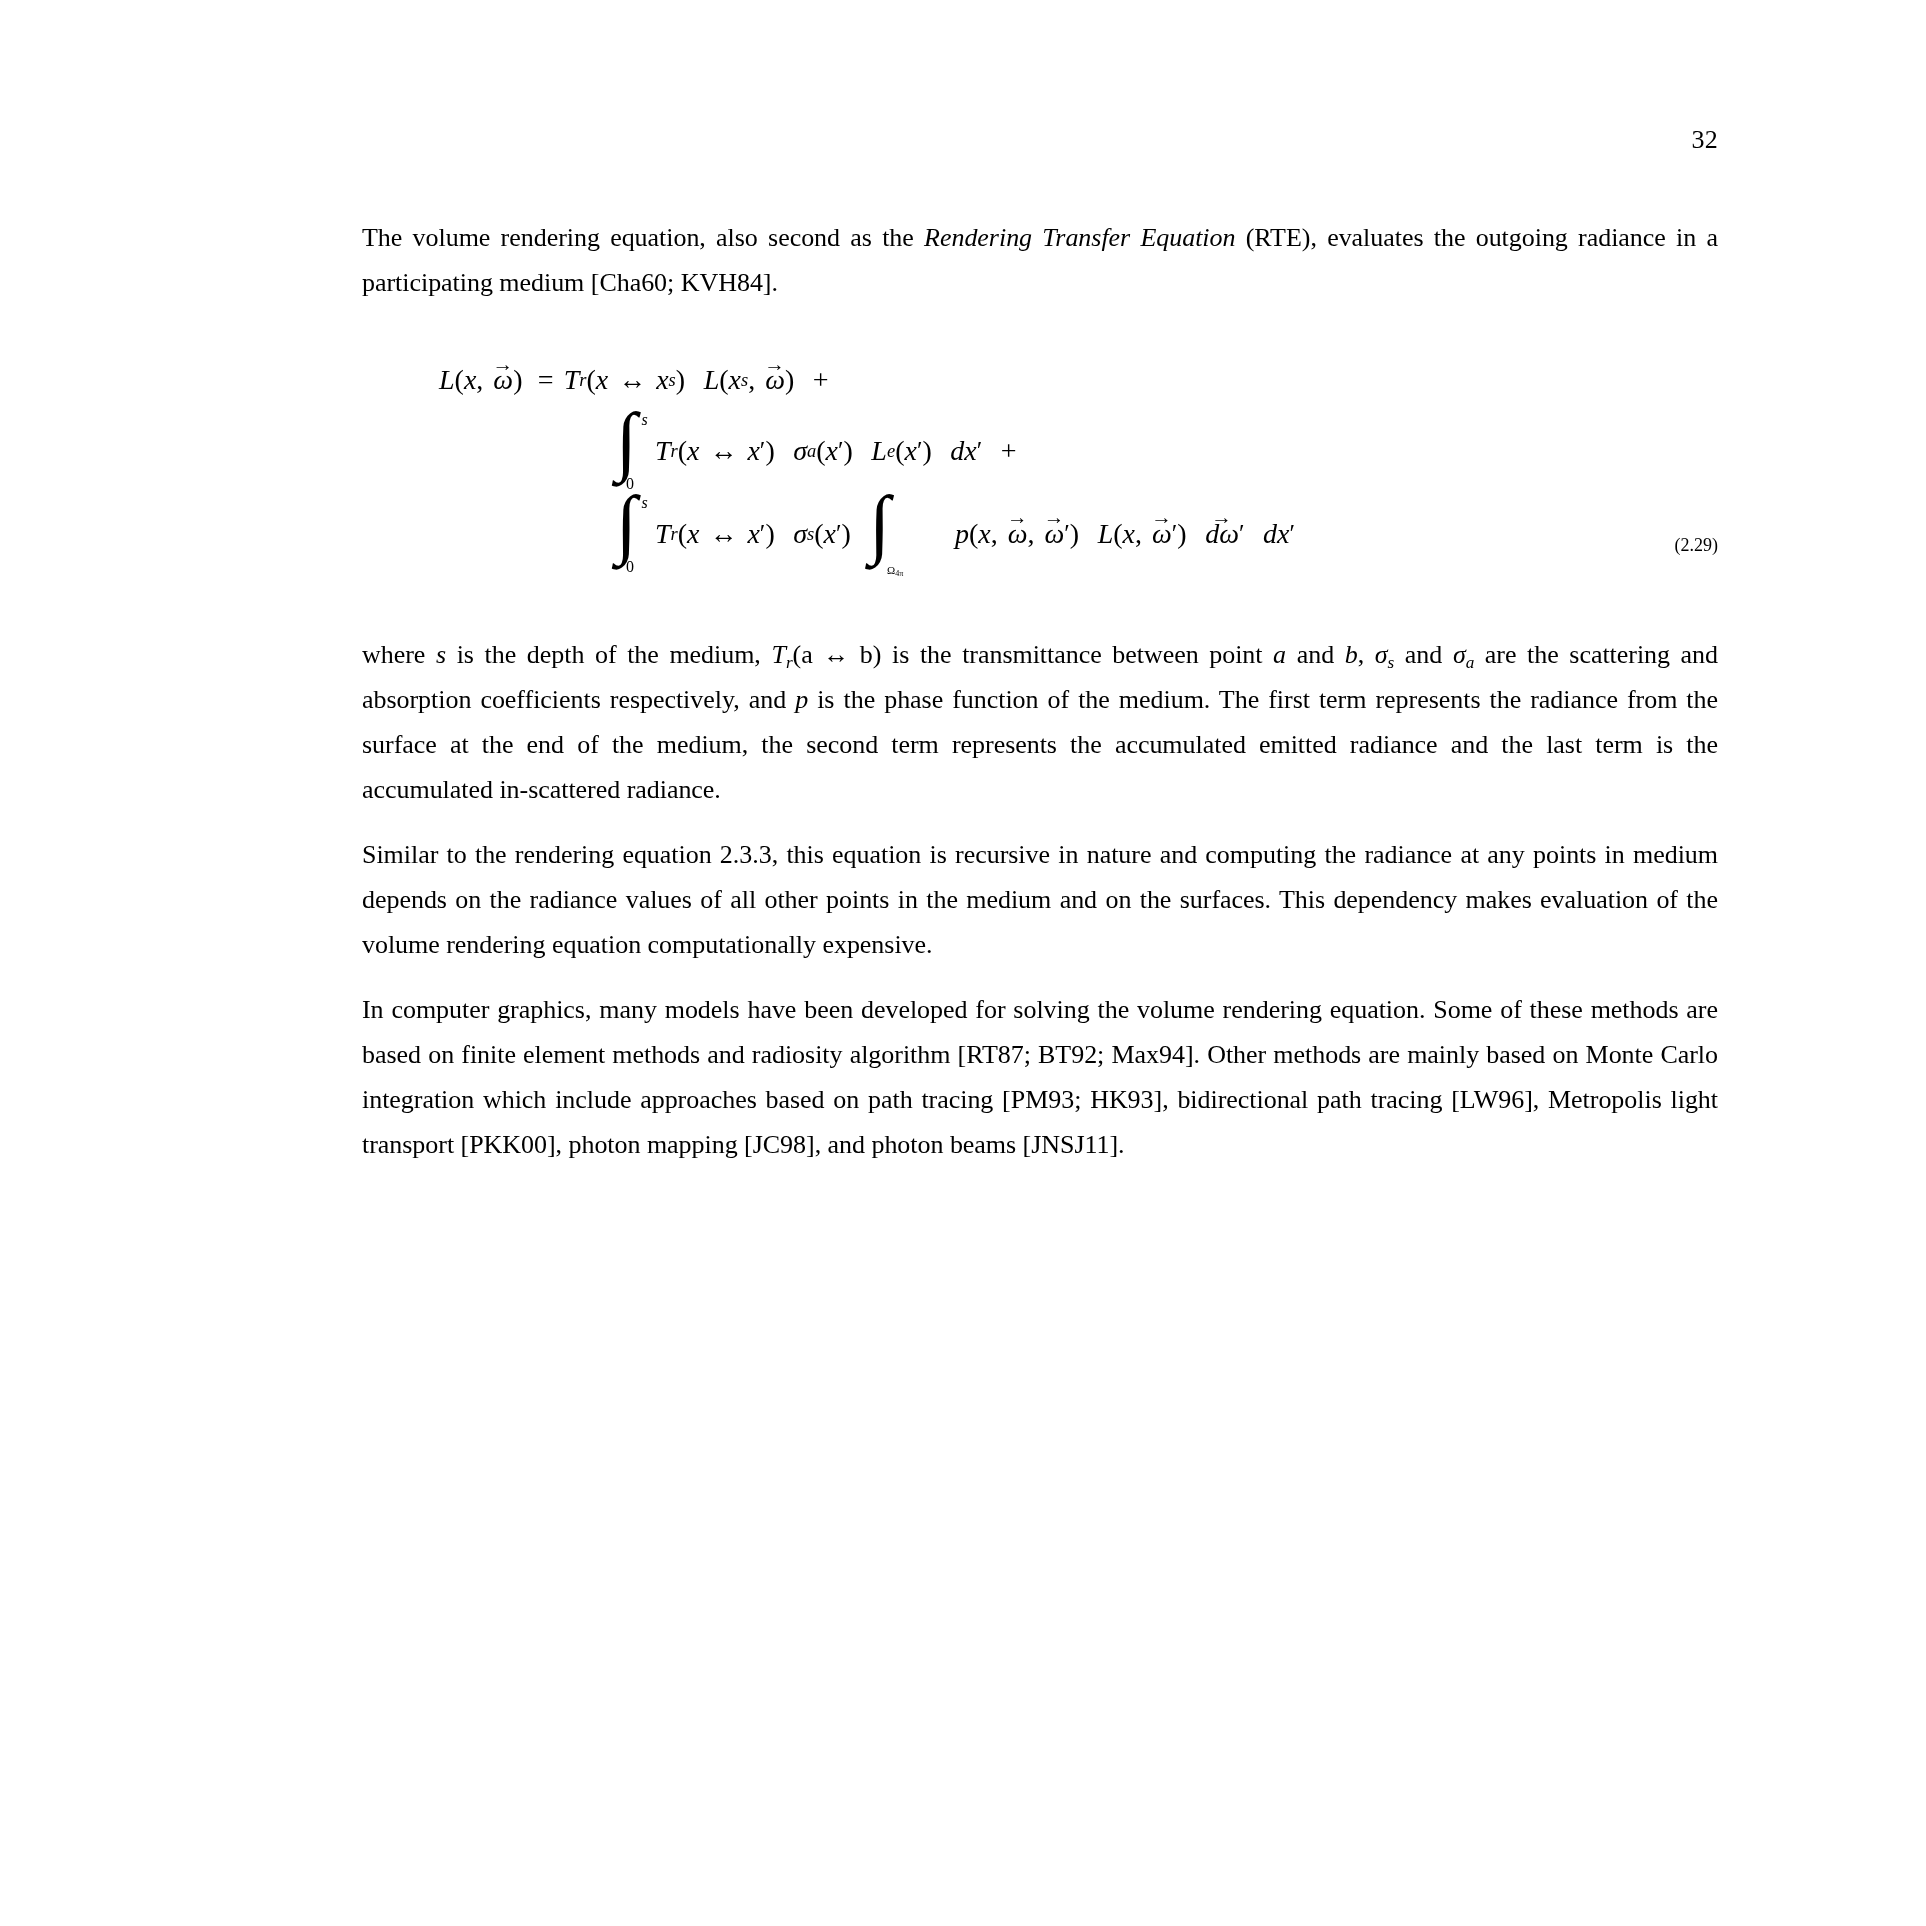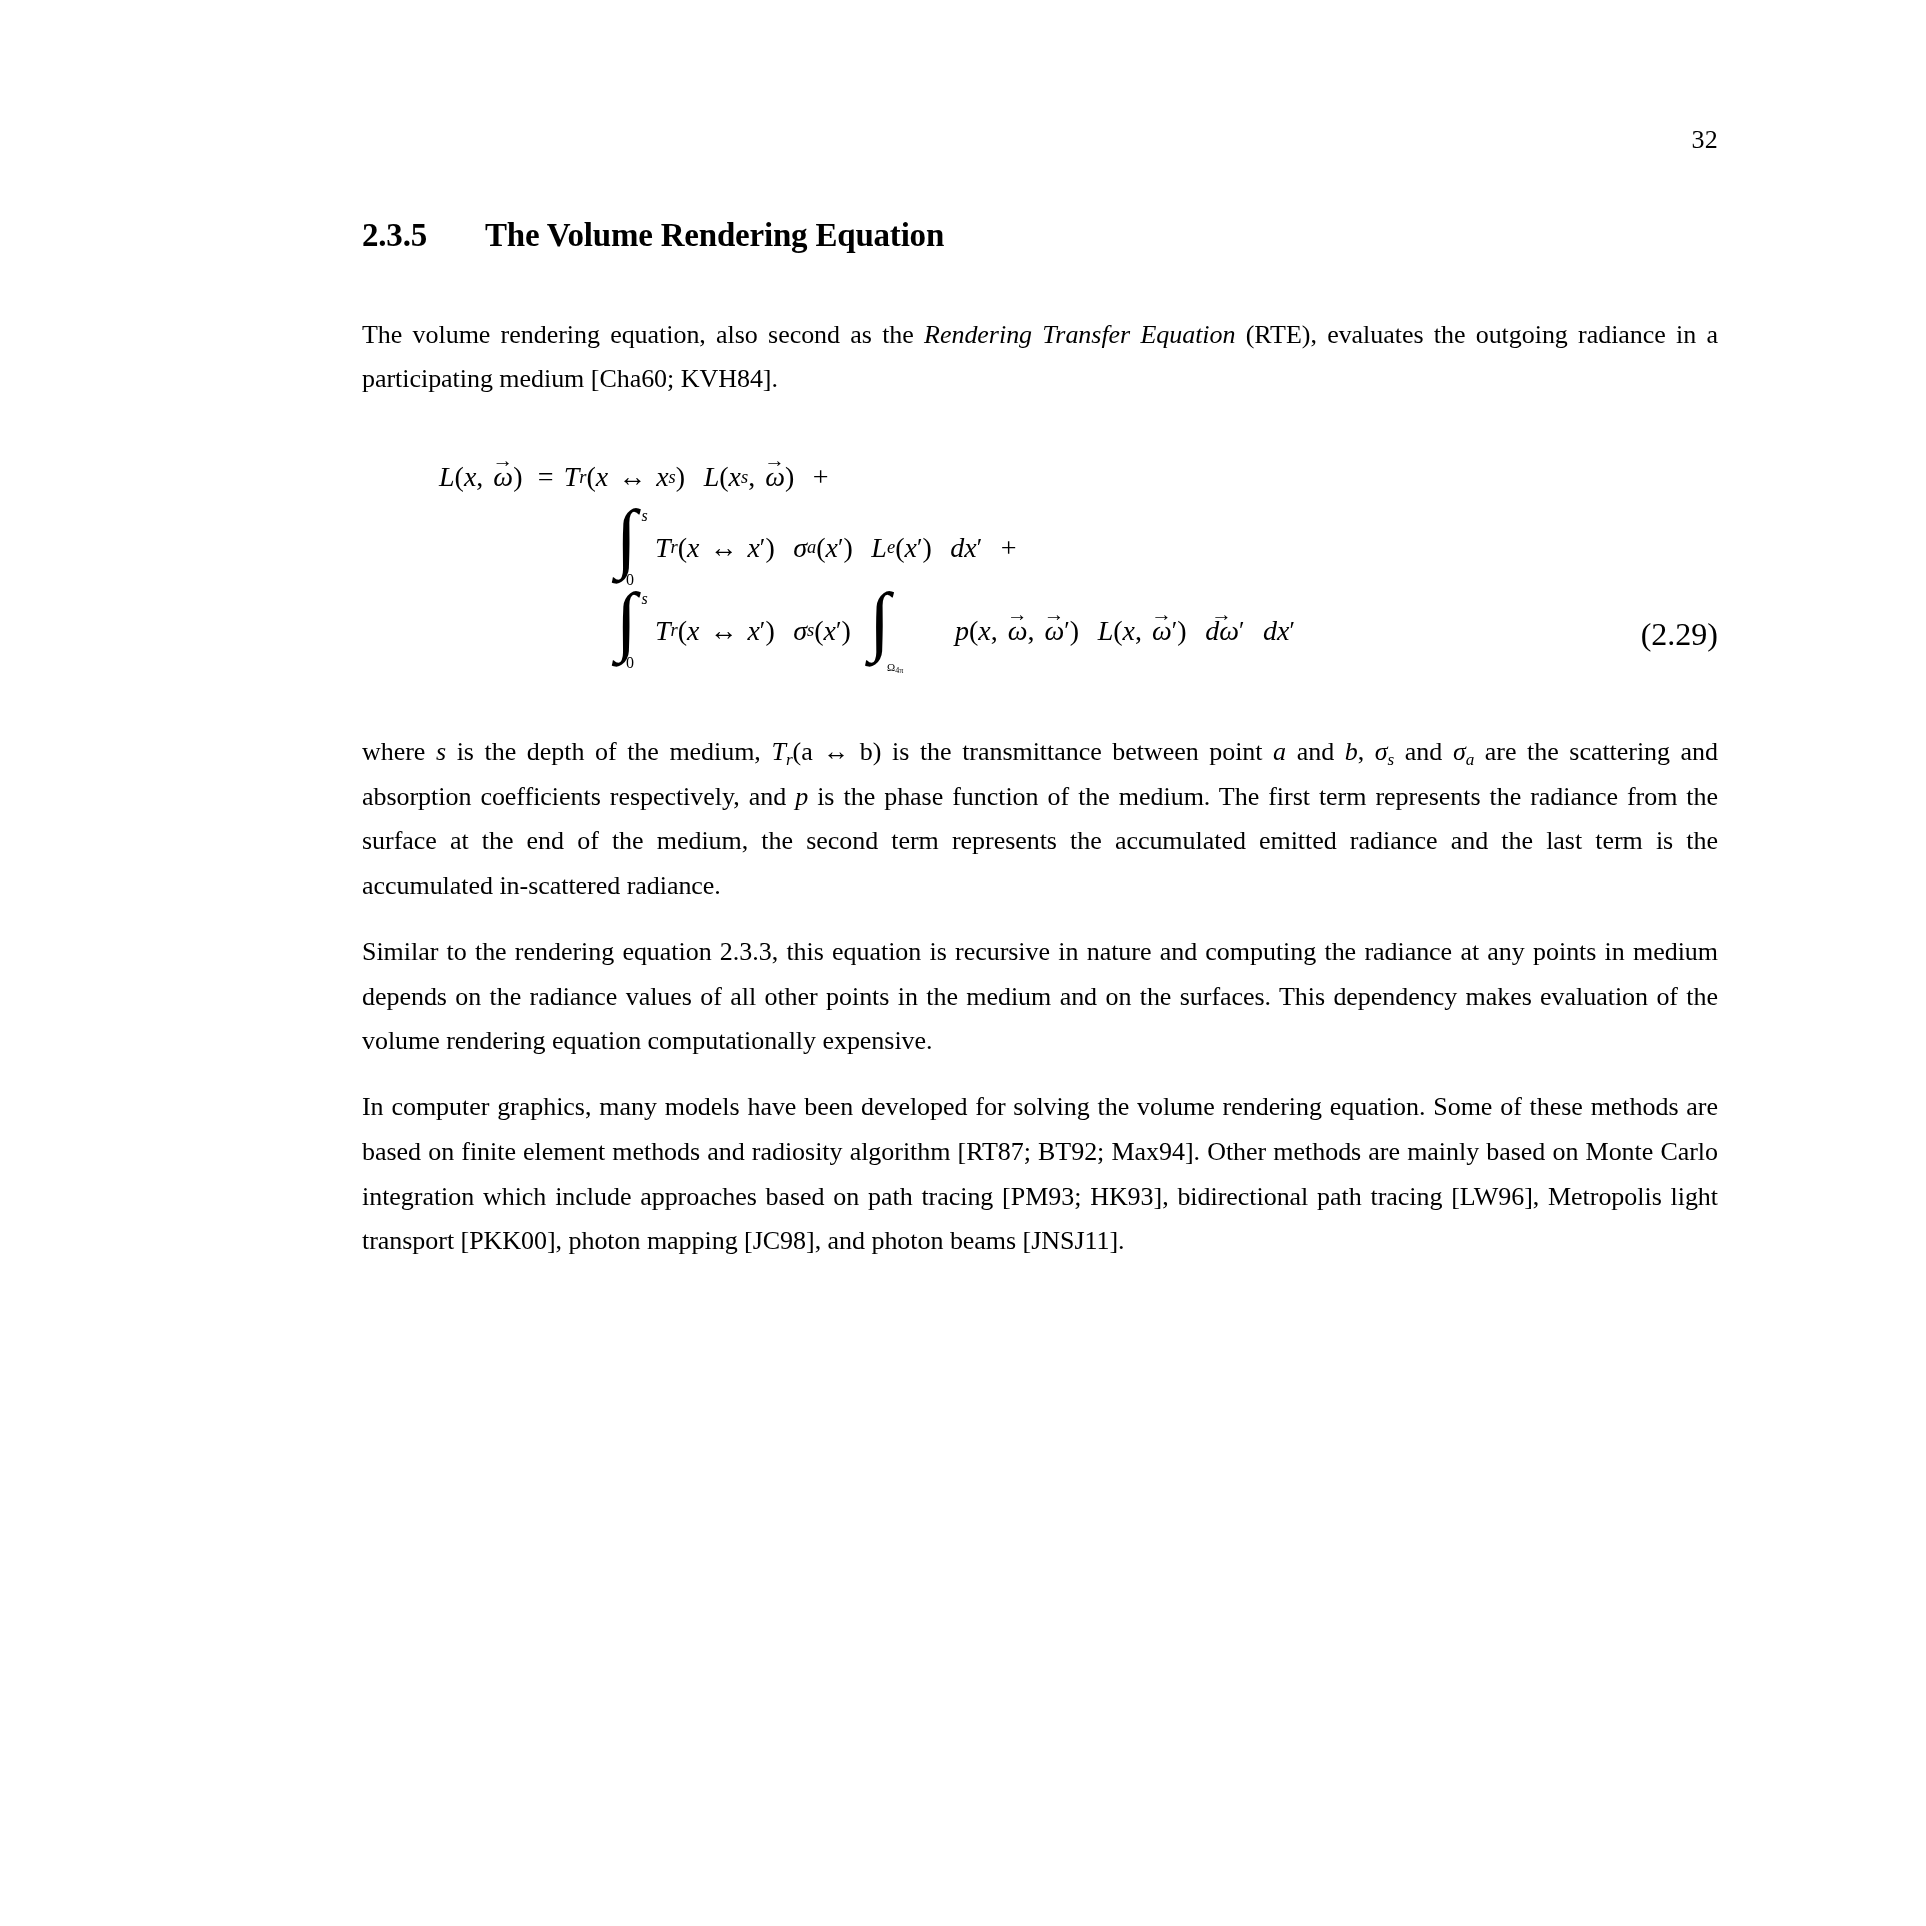--- a/index.html
+++ b/index.html
@@ -143,37 +143,34 @@
   .intg.omega .lim-lo .tiny {
     font-size: 0.74em;
     vertical-align: -0.22em;
   }
   .sp { display: inline-block; width: 10px; }
   .sp-l { display: inline-block; width: 18.5px; }
   .eq-number {
     position: absolute;
     right: 0;
     bottom: 21.6px;
-    font-size: 32px;
+    font-size: 18px;
     font-style: normal;
     margin-top: 20px;
   }
 </style>
 </head>
 <body>
 
 <div class="page">
 
   <div class="folio">32</div>
 
   <div class="column">
 
-    <h2 class="section-heading">
-      <span class="num">2.3.5</span><span>The Volume Rendering Equation</span>
-    </h2>
 
     <p class="body-text">
       <span>The volume rendering equation, also second as the </span><span class="it">Rendering Transfer Equation</span><span> (RTE), evaluates the outgoing radiance in a participating medium [Cha60; KVH84].</span>
     </p>
 
     <div class="equation-block">
 
       <div class="eq-row r1">
         <span class="mi">L</span>
           <span>(</span>

